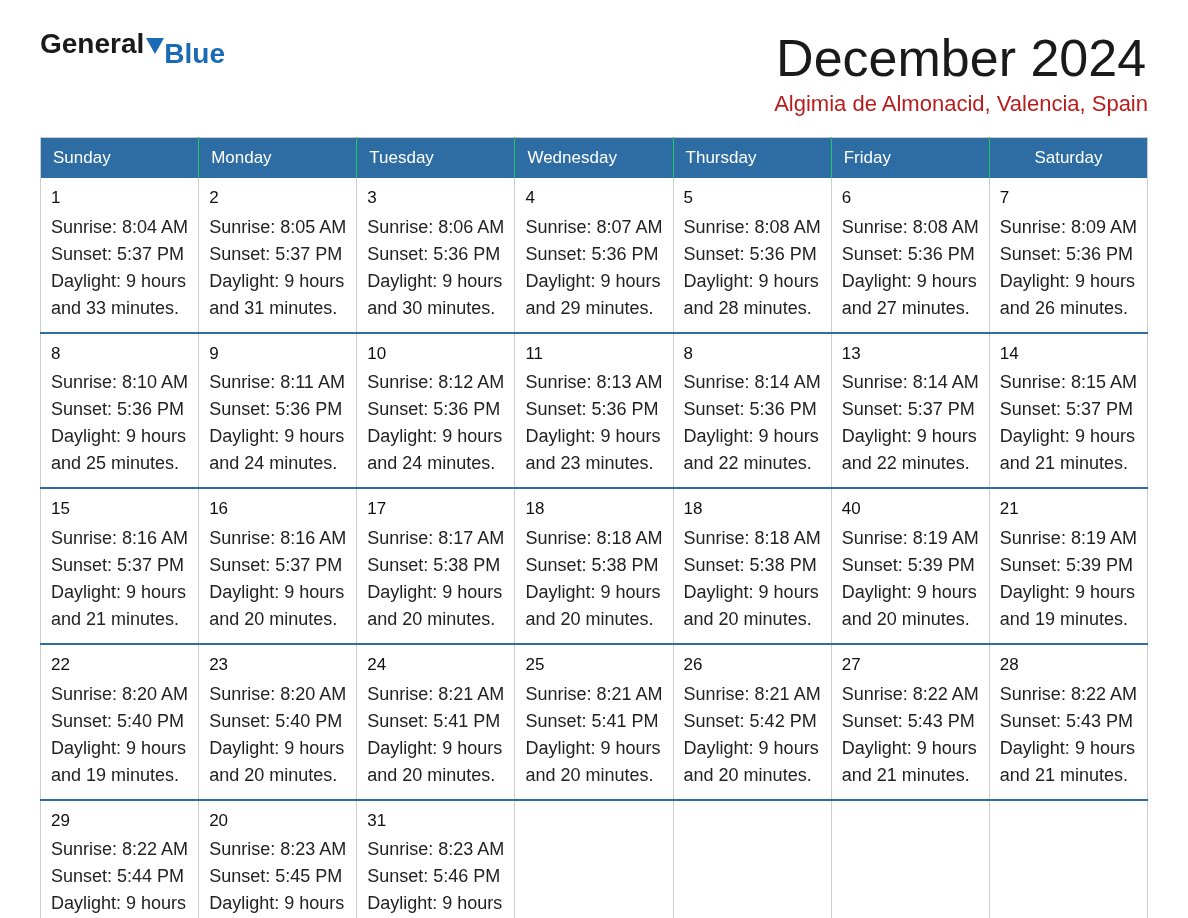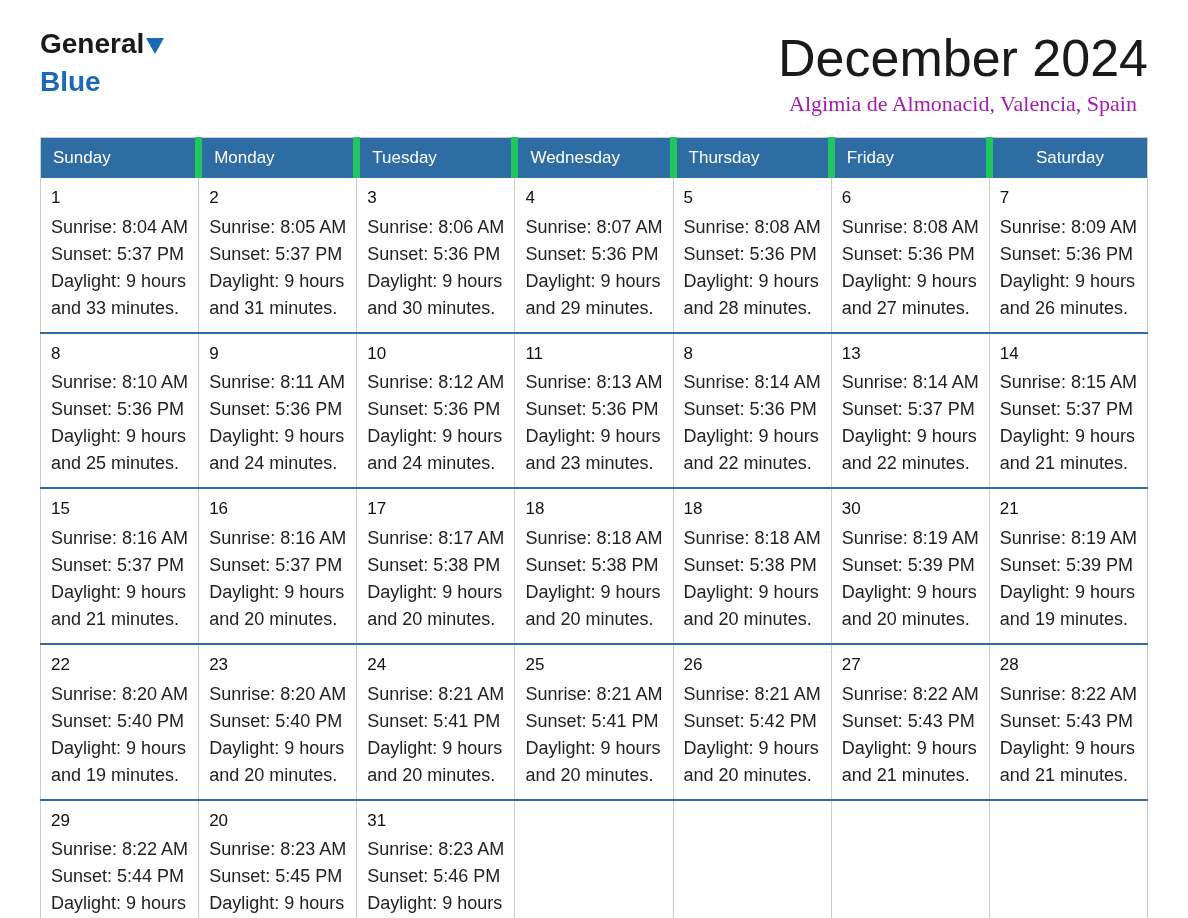--- a/index.html
+++ b/index.html
@@ -11,21 +11,21 @@
       min-height: 918px;
     }
     .header {
       display: flex;
       justify-content: space-between;
       align-items: flex-start;
       margin-bottom: 20px;
     }
     .logo {
       display: flex;
-      flex-direction: column;
+      flex-direction: row;
       align-items: flex-start;
     }
     .logo-text {
       font-size: 28px;
       font-weight: bold;
       color: #1a1a1a;
       line-height: 1;
     }
     .logo-text span.general { color: #1a1a1a; }
     .logo-line {
@@ -42,37 +42,36 @@
       text-align: center;
     }
     .month-title {
       font-size: 52px;
       font-weight: normal;
       color: #1a1a1a;
       line-height: 1.1;
     }
     .location-title {
       font-size: 22px;
-      color: #a21caf;
+      color: #b91c1c;
       margin-top: 4px;
-      font-family: Liberation Serif, serif;
     }
     .calendar {
       width: 100%;
       border-collapse: collapse;
       border: 1px solid #ccc;
     }
     .calendar thead tr th {
       background-color: #2e6da4;
       color: #fff;
       padding: 10px 12px;
       text-align: left;
       font-size: 17px;
       font-weight: normal;
-      border-right: 7px solid #22c55e;
+      border-right: 1px solid #22c55e;
     }
     .calendar thead tr th:last-child { border-right: none; text-align: center; }
     .calendar tbody tr td {
       vertical-align: top;
       padding: 8px 10px 10px 10px;
       border-right: 1px solid #ccc;
       border-bottom: 2px solid #2e6da4;
       width: 14.28%;
       min-height: 90px;
       font-size: 13.5px;
@@ -147,21 +146,21 @@
         <td><span class="day-number">8</span><span class="day-info">Sunrise: 8:14 AM<br>Sunset: 5:36 PM<br>Daylight: 9 hours<br>and 22 minutes.</span></td>
         <td><span class="day-number">13</span><span class="day-info">Sunrise: 8:14 AM<br>Sunset: 5:37 PM<br>Daylight: 9 hours<br>and 22 minutes.</span></td>
         <td><span class="day-number">14</span><span class="day-info">Sunrise: 8:15 AM<br>Sunset: 5:37 PM<br>Daylight: 9 hours<br>and 21 minutes.</span></td>
       </tr>
       <tr>
         <td><span class="day-number">15</span><span class="day-info">Sunrise: 8:16 AM<br>Sunset: 5:37 PM<br>Daylight: 9 hours<br>and 21 minutes.</span></td>
         <td><span class="day-number">16</span><span class="day-info">Sunrise: 8:16 AM<br>Sunset: 5:37 PM<br>Daylight: 9 hours<br>and 20 minutes.</span></td>
         <td><span class="day-number">17</span><span class="day-info">Sunrise: 8:17 AM<br>Sunset: 5:38 PM<br>Daylight: 9 hours<br>and 20 minutes.</span></td>
         <td><span class="day-number">18</span><span class="day-info">Sunrise: 8:18 AM<br>Sunset: 5:38 PM<br>Daylight: 9 hours<br>and 20 minutes.</span></td>
         <td><span class="day-number">18</span><span class="day-info">Sunrise: 8:18 AM<br>Sunset: 5:38 PM<br>Daylight: 9 hours<br>and 20 minutes.</span></td>
-        <td><span class="day-number">30</span><span class="day-info">Sunrise: 8:19 AM<br>Sunset: 5:39 PM<br>Daylight: 9 hours<br>and 20 minutes.</span></td>
+        <td><span class="day-number">40</span><span class="day-info">Sunrise: 8:19 AM<br>Sunset: 5:39 PM<br>Daylight: 9 hours<br>and 20 minutes.</span></td>
         <td><span class="day-number">21</span><span class="day-info">Sunrise: 8:19 AM<br>Sunset: 5:39 PM<br>Daylight: 9 hours<br>and 19 minutes.</span></td>
       </tr>
       <tr>
         <td><span class="day-number">22</span><span class="day-info">Sunrise: 8:20 AM<br>Sunset: 5:40 PM<br>Daylight: 9 hours<br>and 19 minutes.</span></td>
         <td><span class="day-number">23</span><span class="day-info">Sunrise: 8:20 AM<br>Sunset: 5:40 PM<br>Daylight: 9 hours<br>and 20 minutes.</span></td>
         <td><span class="day-number">24</span><span class="day-info">Sunrise: 8:21 AM<br>Sunset: 5:41 PM<br>Daylight: 9 hours<br>and 20 minutes.</span></td>
         <td><span class="day-number">25</span><span class="day-info">Sunrise: 8:21 AM<br>Sunset: 5:41 PM<br>Daylight: 9 hours<br>and 20 minutes.</span></td>
         <td><span class="day-number">26</span><span class="day-info">Sunrise: 8:21 AM<br>Sunset: 5:42 PM<br>Daylight: 9 hours<br>and 20 minutes.</span></td>
         <td><span class="day-number">27</span><span class="day-info">Sunrise: 8:22 AM<br>Sunset: 5:43 PM<br>Daylight: 9 hours<br>and 21 minutes.</span></td>
         <td><span class="day-number">28</span><span class="day-info">Sunrise: 8:22 AM<br>Sunset: 5:43 PM<br>Daylight: 9 hours<br>and 21 minutes.</span></td>

